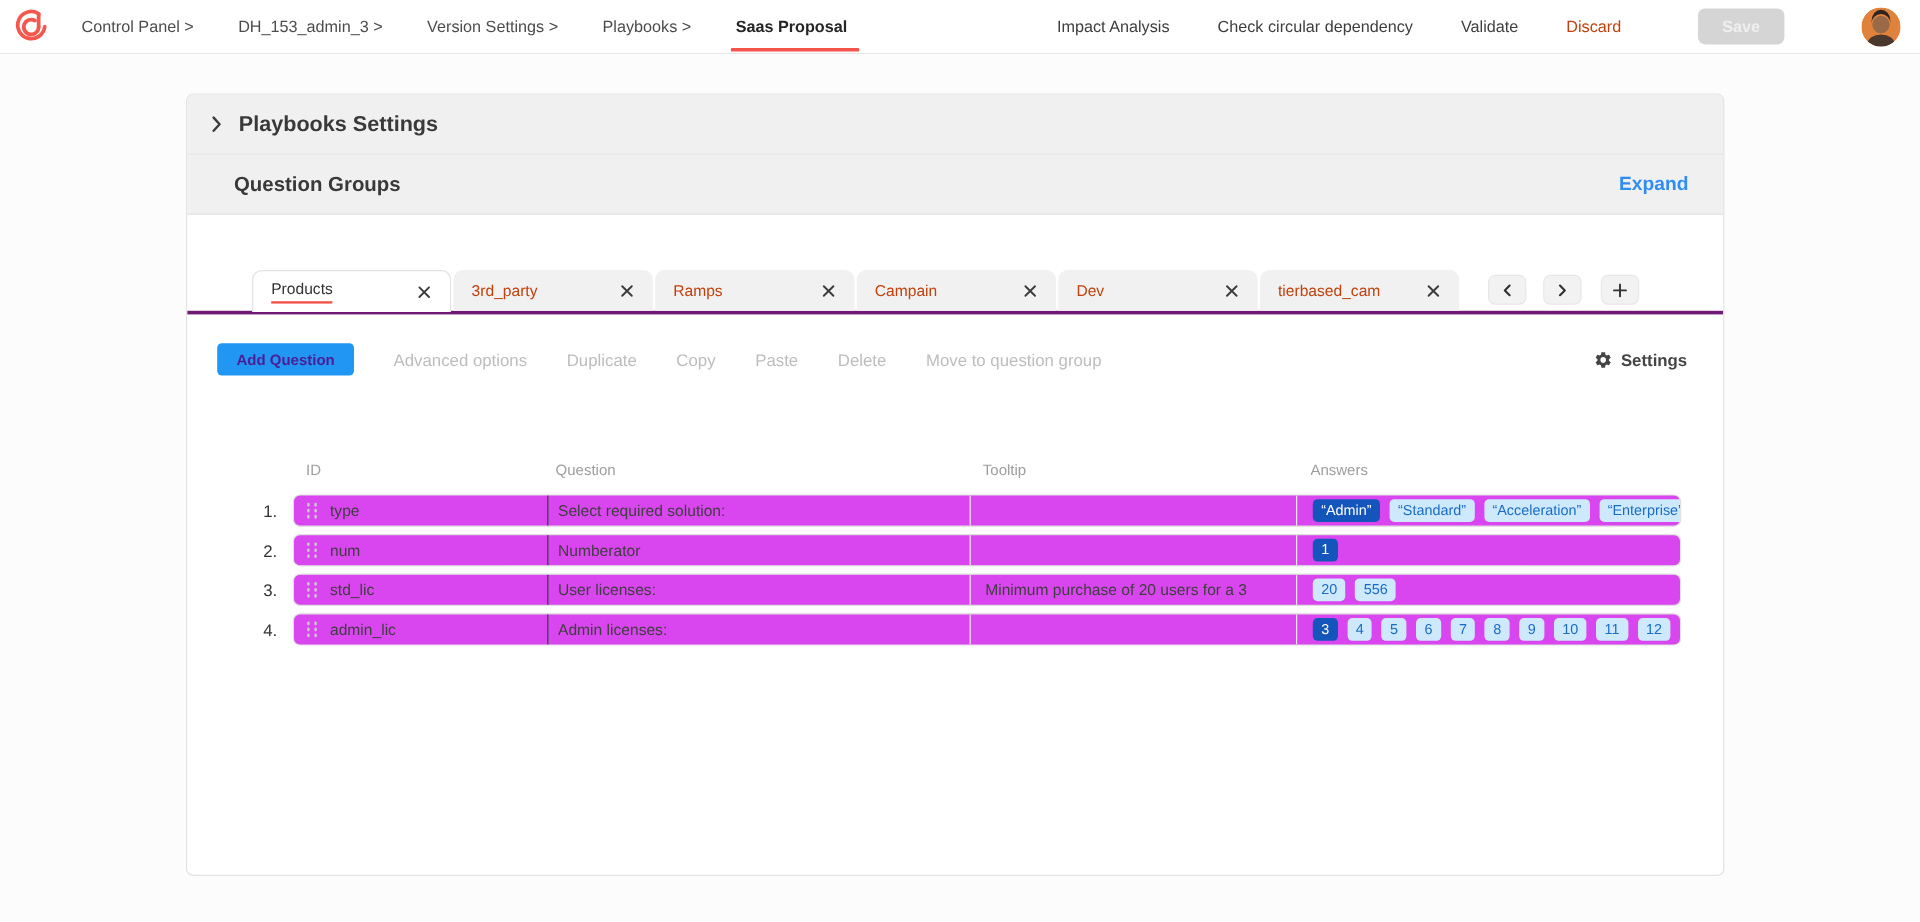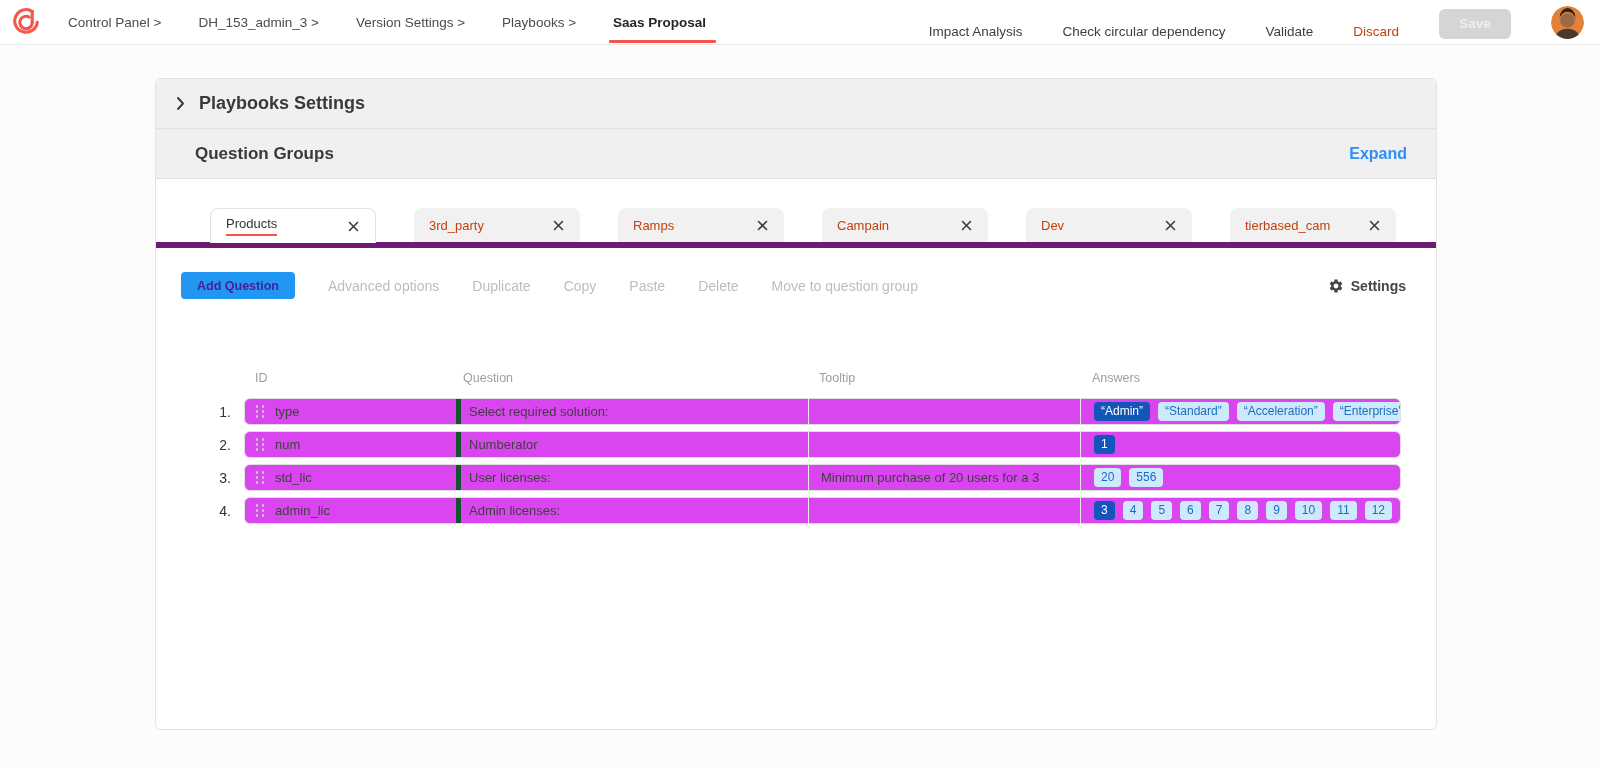--- a/index.html
+++ b/index.html
@@ -8,41 +8,41 @@
 
   
   .topbar { height:45px; background:#ffffff; border-bottom:1px solid #e8e8e8;
     display:flex; align-items:center; padding:0 16px 0 10px; position:relative; }
   .logo { width:32px; height:32px; display:flex; align-items:center; justify-content:center; margin-right:26px; }
   .crumbs { display:flex; align-items:center; gap:37px; }
   .crumb { font-size:13.5px; color:#4c4c4c; cursor:pointer; white-space:nowrap; }
   .crumb.active { font-weight:700; color:#262626; position:relative; }
   .crumb.active::after { content:""; position:absolute; left:-4px; right:-10px;
     top:calc(100% + 10px); height:3px; background:#f4544c; border-radius:1px; }
-  .tb-right { margin-left:auto; display:flex; align-items:flex-end; gap:40px; }
+  .tb-right { margin-left:auto; display:flex; align-items:center; gap:64px; }
   .tb-action { font-size:13.5px; color:#3e3e3e; cursor:pointer; white-space:nowrap; }
   .tb-action.disabled { color:#c2410c; cursor:default; }
   .save-btn { width:72px; height:30px; background:#d5d5d5; color:#efefef; font-weight:700;
     font-size:13.5px; border:none; border-radius:6px; }
   .avatar { width:33px; height:33px; border-radius:50%; overflow:hidden; flex:0 0 auto; }
 
   
   .panel { margin:33px 0 0 155px; width:1282px; height:652px; background:#ffffff;
     border:1px solid #e3e3e3; border-radius:6px; overflow:hidden; }
   .strip { height:50px; background:#f0f0f0; border-bottom:1px solid #e3e3e3;
     display:flex; align-items:center; }
   .strip1 { padding-left:20px; gap:14px; }
   .strip1 .strip-title { font-size:18px; font-weight:700; color:#393939; }
   .strip2 { padding-left:39px; padding-right:29px; }
   .strip2 .strip-title { font-size:17px; font-weight:700; color:#393939; }
   .expand { margin-left:auto; color:#2e8ef5; font-weight:700; font-size:16px; cursor:pointer; }
 
   
-  .tabs-row { margin-top:34px; padding-left:54px; display:flex; align-items:flex-end;
-    border-bottom:6px solid #701a75; height:35px;gap:36px; }
+  .tabs-row { margin-top:48px; padding-left:54px; display:flex; align-items:flex-end;
+    border-bottom:3px solid #701a75; height:35px; }
   .tab { width:166px; height:34px; background:#f1f1f1; border-radius:8px 8px 0 0;
     margin-right:2px; display:flex; align-items:center; justify-content:space-between;
     padding:0 13px 0 15px; cursor:pointer; flex:0 0 auto; }
   .tab-label { font-size:13px; color:#c2410c; }
   .tab.active { background:#ffffff; border:1px solid #e2e2e2; border-bottom:none;
     height:35px; margin-bottom:-1px; }
   .tab.active .tab-label { color:#333333; border-bottom:2.5px solid #f4544c; padding-bottom:3px; }
   .tab-close { display:flex; align-items:center; padding:3px; cursor:pointer; }
   .tab-nav { display:flex; align-items:center; gap:14px; margin-left:22px; margin-bottom:5px; }
   .nav-btn { width:32px; height:25px; background:#f2f2f2; border:1px solid #e7e7e7;
@@ -62,21 +62,21 @@
   .th-id { width:211px; padding-left:11px; }
   .th-q  { width:352px; padding-left:8px; }
   .th-t  { width:272px; padding-left:12px; }
   .th-a  { flex:1; padding-left:13px; }
   .trow { display:flex; align-items:center; margin-bottom:6px; }
   .row-num { width:88px; text-align:right; padding-right:13px; font-size:14px; color:#333333; }
   .row-box { width:1157px; height:27px; border:1px solid #dfdfdf; border-radius:6px;
     display:flex; align-items:stretch; background:#d946ef; }
   .cell { display:flex; align-items:center; overflow:hidden; }
   .cell-id { width:211px; }
-  .cell-q { width:352px; padding-left:8px; border-left:5px solid #14532d; }
+  .cell-q { width:352px; padding-left:8px; border-left:1px solid #14532d; }
   .cell-t { width:272px; padding-left:12px; border-left:1px solid #e9e9e9; }
   .cell-a { flex:1; padding-left:13px; border-left:1px solid #e9e9e9; gap:8px; }
   .cell-text { font-size:13px; color:#3f3f3f; white-space:nowrap; }
   .drag { width:30px; display:grid; grid-template-columns:3px 3px; gap:2.5px 3px;
     justify-content:center; cursor:grab; flex:0 0 auto; }
   .drag i { width:2.5px; height:2.5px; background:#cccccc; border-radius:50%; display:block; }
   .chip { background:#cde9fb; color:#1b6cc5; font-size:12px; height:19px; line-height:19px;
     padding:0 7px; border-radius:4px; white-space:nowrap; flex:0 0 auto; cursor:pointer; }
   .chip.sel { background:#1355bb; color:#ffffff; }
 </style>

